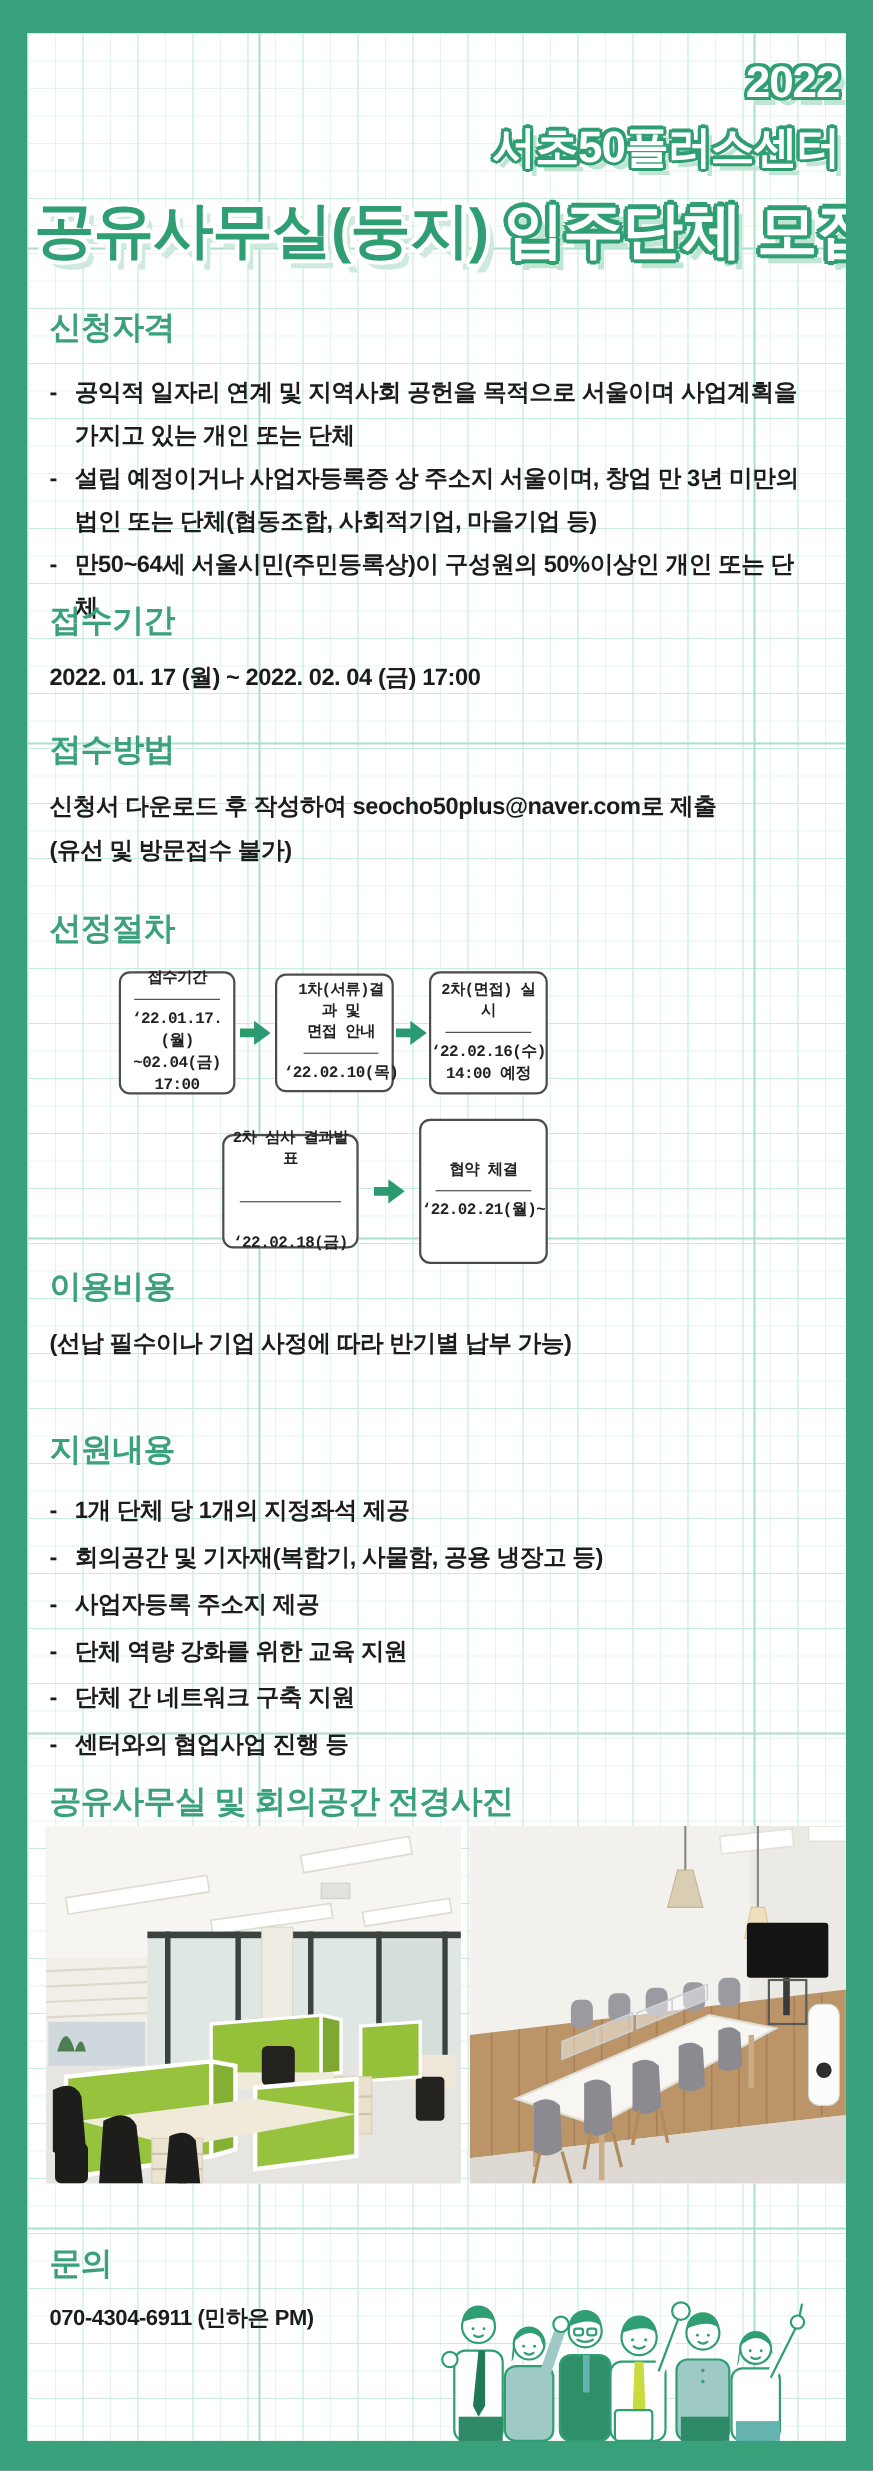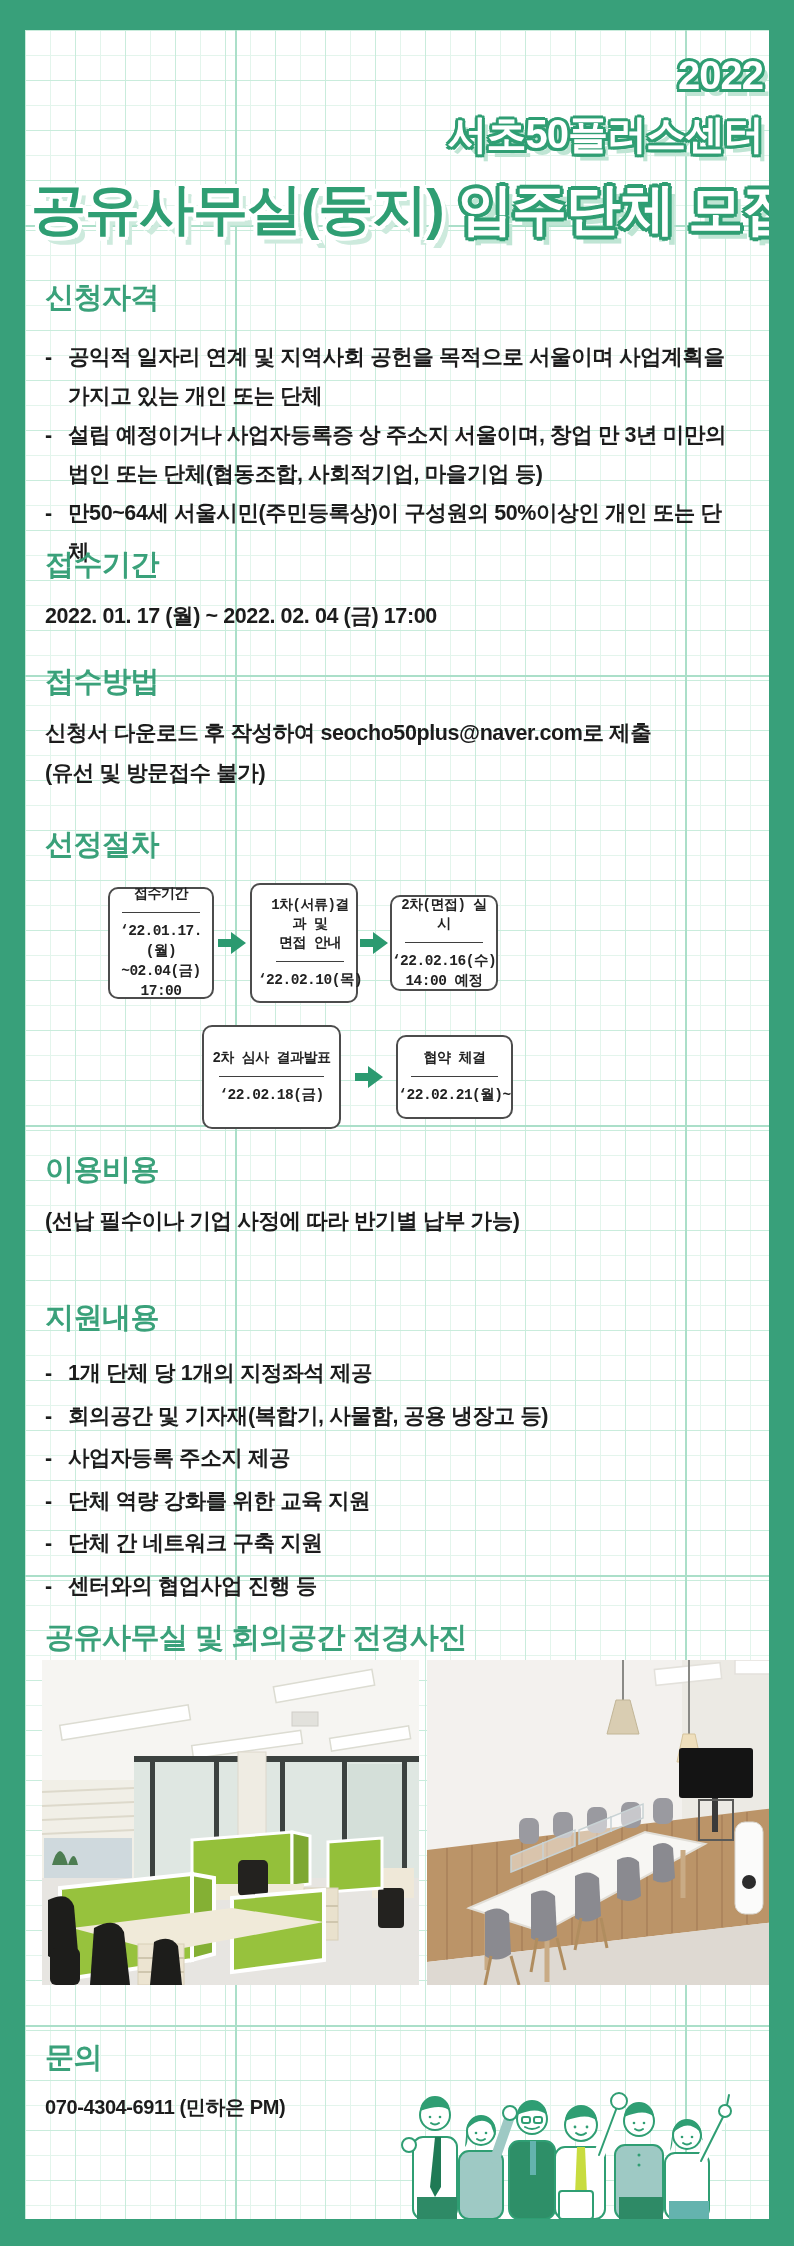--- a/index.html
+++ b/index.html
@@ -138,51 +138,51 @@
           <div class="ftitle">접수기간</div>
           <div class="fdiv"></div>
           <div class="fdate">‘22.01.17.(월)
 ~02.04(금) 17:00</div>
         </div>
         <div class="farrow" style="width:36px;">
           <svg width="28" height="22" viewBox="0 0 28 22">
               <path d="M0 7 h13 v-7 l15 11 -15 11 v-7 h-13 z" fill="#2b9a70"></path>
             </svg>
         </div>
-        <div class="fbox" style="width:108px;height:120px;padding-left:16px;">
+        <div class="fbox" style="width:108px;height:108px;padding-left:16px;">
           <div class="ftitle">1차(서류)결과 및
 면접 안내</div>
           <div class="fdiv"></div>
           <div class="fdate">‘22.02.10(목)</div>
         </div>
         <div class="farrow" style="width:32px;">
           <svg width="28" height="22" viewBox="0 0 28 22">
               <path d="M0 7 h13 v-7 l15 11 -15 11 v-7 h-13 z" fill="#2b9a70"></path>
             </svg>
         </div>
-        <div class="fbox" style="width:108px;height:96px;">
+        <div class="fbox" style="width:108px;height:112px;">
           <div class="ftitle">2차(면접) 실시</div>
           <div class="fdiv"></div>
           <div class="fdate">‘22.02.16(수)
 14:00 예정</div>
         </div>
       </div>
 
       <div class="flow-row" style="margin:22px 0 0 157px;">
-        <div class="fbox" style="width:139px;height:104px;">
+        <div class="fbox" style="width:124px;height:104px;gap:20px;">
           <div class="ftitle">2차 심사 결과발표</div>
           <div class="fdiv"></div>
           <div class="fdate">‘22.02.18(금)</div>
         </div>
         <div class="farrow" style="width:55px;">
           <svg width="28" height="22" viewBox="0 0 28 22">
               <path d="M0 7 h13 v-7 l15 11 -15 11 v-7 h-13 z" fill="#2b9a70"></path>
             </svg>
         </div>
-        <div class="fbox" style="width:117px;height:84px;">
+        <div class="fbox" style="width:117px;height:132px;">
           <div class="ftitle">협약 체결</div>
           <div class="fdiv"></div>
           <div class="fdate">‘22.02.21(월)~</div>
         </div>
       </div>
     </div>
 
     <div class="sec" style="top:1120px;">
       <div class="h-green">이용비용</div>
       <div class="body-t" style="margin-top:16px;">

